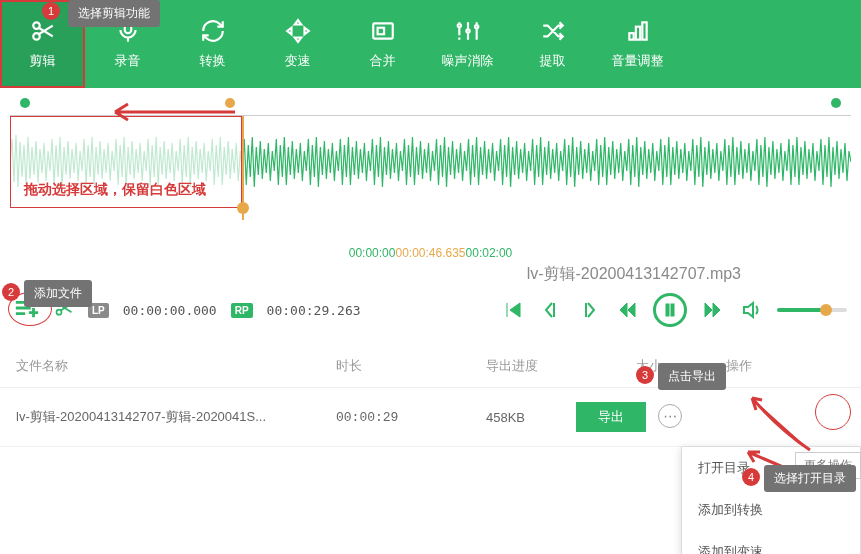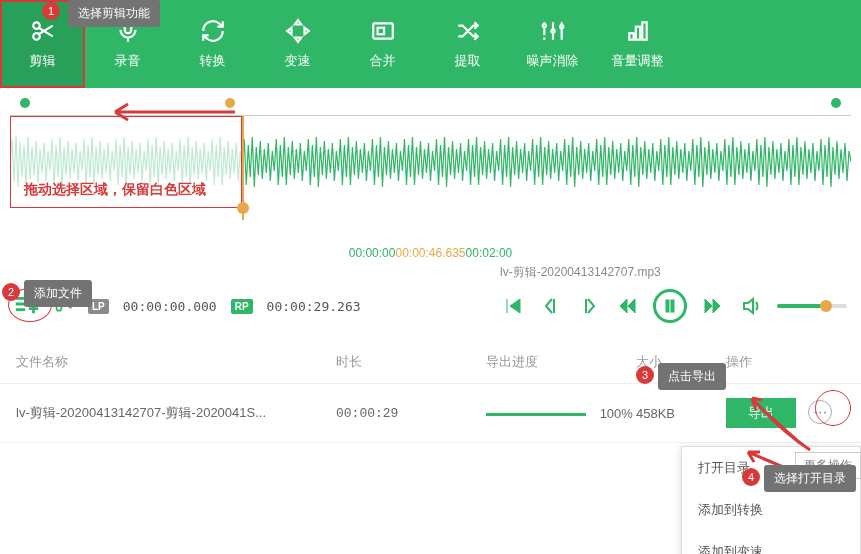--- a/index.html
+++ b/index.html
@@ -23,21 +23,21 @@
 .wave-strip svg { width: 100%; height: 100%; }
 .selection-mask { position: absolute; left: 0; top: 0; width: 232px; height: 100%; background: rgba(255,255,255,0.7); border: 1px solid #d63a3a; }
 .selection-label { position: absolute; left: 14px; top: 65px; color: #d63a3a; font-size: 14px; font-weight: bold; z-index: 2; text-align: center; }
 .marker-line { position: absolute; left: 232px; top: 0; bottom: -12px; width: 2px; background: #e7a84a; }
 .marker-dot { position: absolute; left: 227px; bottom: -6px; width: 12px; height: 12px; background: #e7a84a; border-radius: 50%; }
 
 .time-row { display: flex; justify-content: center; padding: 0 10px; font-size: 12px; color: #2fb666; margin-top: 8px; }
 .time-row span:nth-child(2){ color: #e7a84a; }
 
 
-.current-file { text-align: left; color: #8a8a8a; font-size: 12px; margin-top: 4px; padding-right: 120px; padding-left: 500px; }
+.current-file { text-align: right; color: #8a8a8a; font-size: 16px; margin-top: 4px; padding-right: 120px; padding-left: 500px; }
 .player { display: flex; align-items: center; padding: 8px 14px; gap: 14px; position: relative; }
 .add-btn { position: relative; color: #2fb666; }
 .add-btn svg { width: 26px; height: 20px; stroke: #2fb666; stroke-width: 3; fill: none; }
 .add-circle { position: absolute; left: -6px; top: -6px; width: 44px; height: 34px; border: 1px solid #d63a3a; border-radius: 50%; }
 .cut-icon svg { width: 20px; height: 20px; stroke: #2fb666; stroke-width: 2; fill: none; }
 .lp-badge, .rp-badge { background: #8a8a8a; color: #fff; font-size: 10px; padding: 2px 4px; border-radius: 2px; font-weight: bold; }
 .rp-badge { background: #2fb666; }
 .time-code { font-family: monospace; font-size: 13px; color: #555; }
 .spacer { flex: 1; }
 .pctrl { color: #2fb666; cursor: pointer; display: flex; align-items: center; justify-content: center; width: 24px; height: 24px; }
@@ -106,32 +106,32 @@
   </div>
   <div class="tool-item">
     <svg viewBox="0 0 24 24">
         <rect x="3" y="5" width="18" height="14" rx="1"></rect>
         <rect x="7" y="9" width="6" height="6"></rect>
       </svg>
     <span>合并</span>
   </div>
   <div class="tool-item">
     <svg viewBox="0 0 24 24">
-        <path d="M3 7h4l10 10h4M3 17h4l10-10h4M18 4l3 3-3 3M18 14l3 3-3 3"></path>
-      </svg>
-    <span>提取</span>
-  </div>
-  <div class="tool-item">
-    <svg viewBox="0 0 24 24">
         <path d="M4 8v8M4 4v2M4 18v2M12 14v6M12 4v6M20 10v10M20 4v2"></path>
         <circle cx="4" cy="7" r="1.5"></circle>
         <circle cx="12" cy="12" r="1.5"></circle>
         <circle cx="20" cy="8" r="1.5"></circle>
       </svg>
     <span>噪声消除</span>
+  </div>
+  <div class="tool-item">
+    <svg viewBox="0 0 24 24">
+        <path d="M3 7h4l10 10h4M3 17h4l10-10h4M18 4l3 3-3 3M18 14l3 3-3 3"></path>
+      </svg>
+    <span>提取</span>
   </div>
   <div class="tool-item">
     <svg viewBox="0 0 24 24" fill="#fff" stroke="none">
         <rect x="4" y="14" width="4" height="6"></rect>
         <rect x="10" y="8" width="4" height="12"></rect>
         <rect x="16" y="4" width="4" height="16"></rect>
       </svg>
     <span>音量调整</span>
   </div>
 </div>
@@ -228,24 +228,20 @@
   <div class="table-head">
     <div class="col-name">文件名称</div>
     <div class="col-dur">时长</div>
     <div class="col-prog">导出进度</div>
     <div class="col-size">大小</div>
     <div class="col-op">操作</div>
   </div>
   <div class="table-row">
     <div class="col-name">lv-剪辑-20200413142707-剪辑-2020041S...</div>
     <div class="col-dur">00:00:29</div>
-    <div class="col-prog">
-      <span class="prog-bar"></span>
-      <span>100%</span>
-    </div>
     <div class="col-size">458KB</div>
     <div class="col-op">
       <button class="export-btn">导出</button>
       <span class="more-btn">⋯</span>
       <div class="more-circle"></div>
     </div>
   </div>
 </div>
 
 <div class="dropdown">

